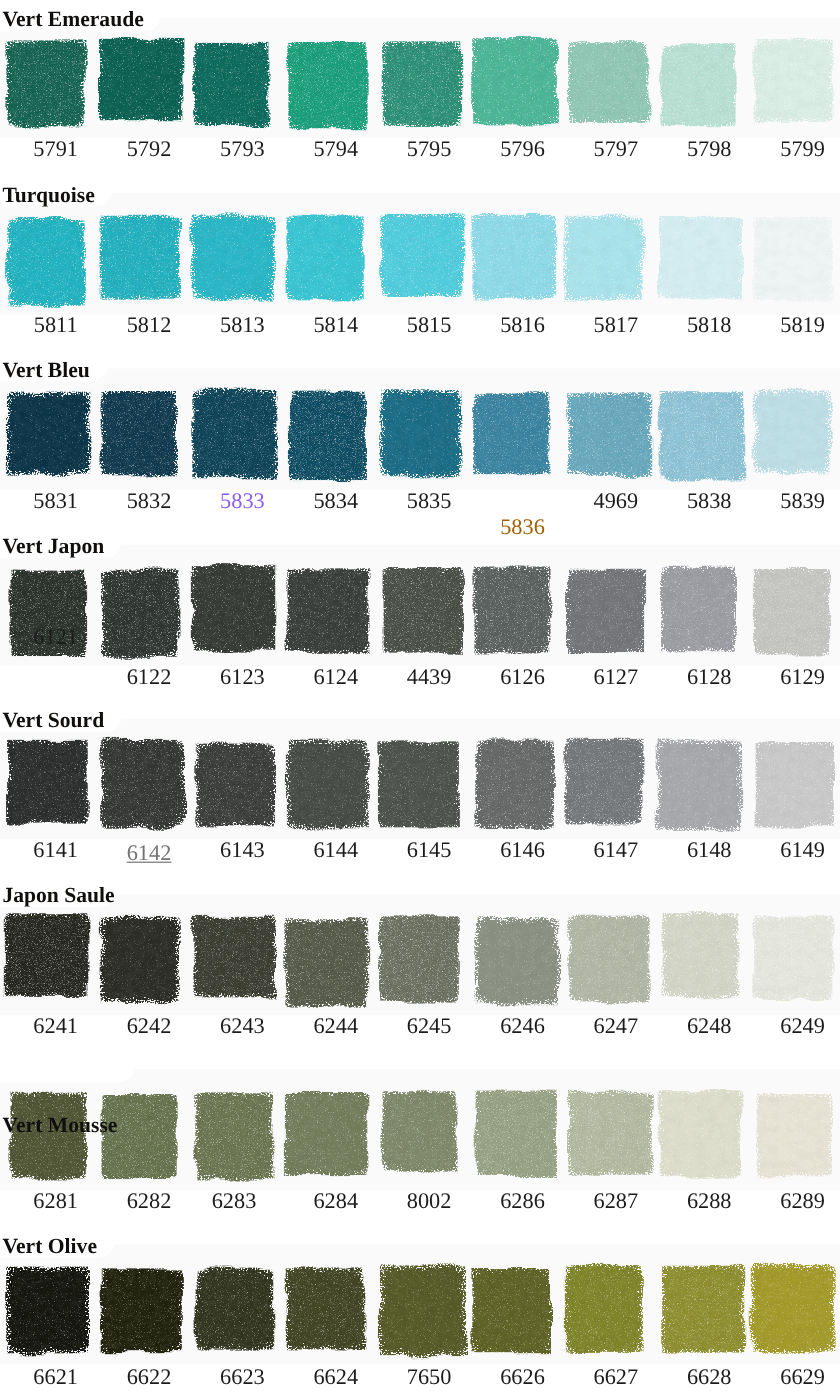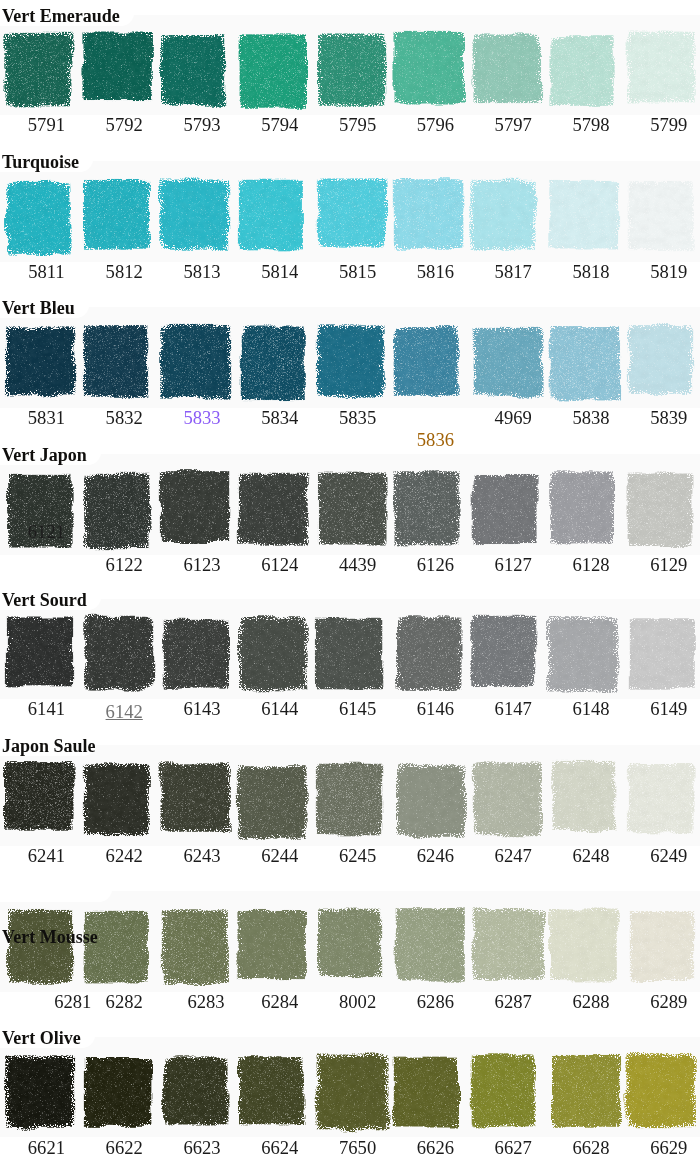--- a/index.html
+++ b/index.html
@@ -682,23 +682,23 @@
       <rect x="460.35" y="0" width="96.57" height="104" fill="#B2B99F" mask="url(#m6_6)"></rect>
       <rect x="460.35" y="0" width="96.57" height="104" fill="#fff" filter="url(#mot)" mask="url(#m6_6)" opacity="0.09"></rect>
       <rect x="460.35" y="0" width="96.57" height="104" fill="#000" filter="url(#mot2)" mask="url(#m6_6)" opacity="0.055"></rect>
       <rect x="535.05" y="0" width="95.76" height="104" fill="#DCDECB" mask="url(#m6_7)"></rect>
       <rect x="535.05" y="0" width="95.76" height="104" fill="#fff" filter="url(#mot)" mask="url(#m6_7)" opacity="0.09"></rect>
       <rect x="535.05" y="0" width="95.76" height="104" fill="#000" filter="url(#mot2)" mask="url(#m6_7)" opacity="0.055"></rect>
       <rect x="615.79" y="0" width="91.34" height="104" fill="#E6E3D5" mask="url(#m6_8)"></rect>
       <rect x="615.79" y="0" width="91.34" height="104" fill="#fff" filter="url(#mot)" mask="url(#m6_8)" opacity="0.09"></rect>
       <rect x="615.79" y="0" width="91.34" height="104" fill="#000" filter="url(#mot2)" mask="url(#m6_8)" opacity="0.055"></rect>
     </svg>
-    <div class="lbl" style="left: 1.4px; width: 90px; top: 992.7px; color: rgb(27, 27, 27); text-align: right;">6281</div>
+    <div class="lbl" style="left: 1.4px; width: 90px; top: 992.7px; color: rgb(27, 27, 27);">6281</div>
     <div class="lbl" style="left: 79.2px; width: 90px; top: 992.7px; color: rgb(27, 27, 27);">6282</div>
-    <div class="lbl" style="left: 161px; width: 90px; top: 992.7px; color: rgb(27, 27, 27);">6283</div>
+    <div class="lbl" style="left: 150px; width: 90px; top: 992.7px; color: rgb(27, 27, 27);">6283</div>
     <div class="lbl" style="left: 234.8px; width: 90px; top: 992.7px; color: rgb(27, 27, 27);">6284</div>
     <div class="lbl" style="left: 312.6px; width: 90px; top: 992.7px; color: rgb(27, 27, 27);">8002</div>
     <div class="lbl" style="left: 390.4px; width: 90px; top: 992.7px; color: rgb(27, 27, 27);">6286</div>
     <div class="lbl" style="left: 468.2px; width: 90px; top: 992.7px; color: rgb(27, 27, 27);">6287</div>
     <div class="lbl" style="left: 546px; width: 90px; top: 992.7px; color: rgb(27, 27, 27);">6288</div>
     <div class="lbl" style="left: 623.8px; width: 90px; top: 992.7px; color: rgb(27, 27, 27);">6289</div>
     <div class="titlepatch" style="top: 880.1px; width: 111.828px;"></div>
     <div class="sec-title" style="left: 2px; top: 883.5px; color: rgb(16, 15, 13); margin-top: 44px;">Vert Mousse</div>
     <div class="paper" style="top: 1036.9px; height: 100.6px; background: rgb(250, 250, 250);"></div>
     <svg class="swl" width="700" height="104" style="top: 1043.9px;">

